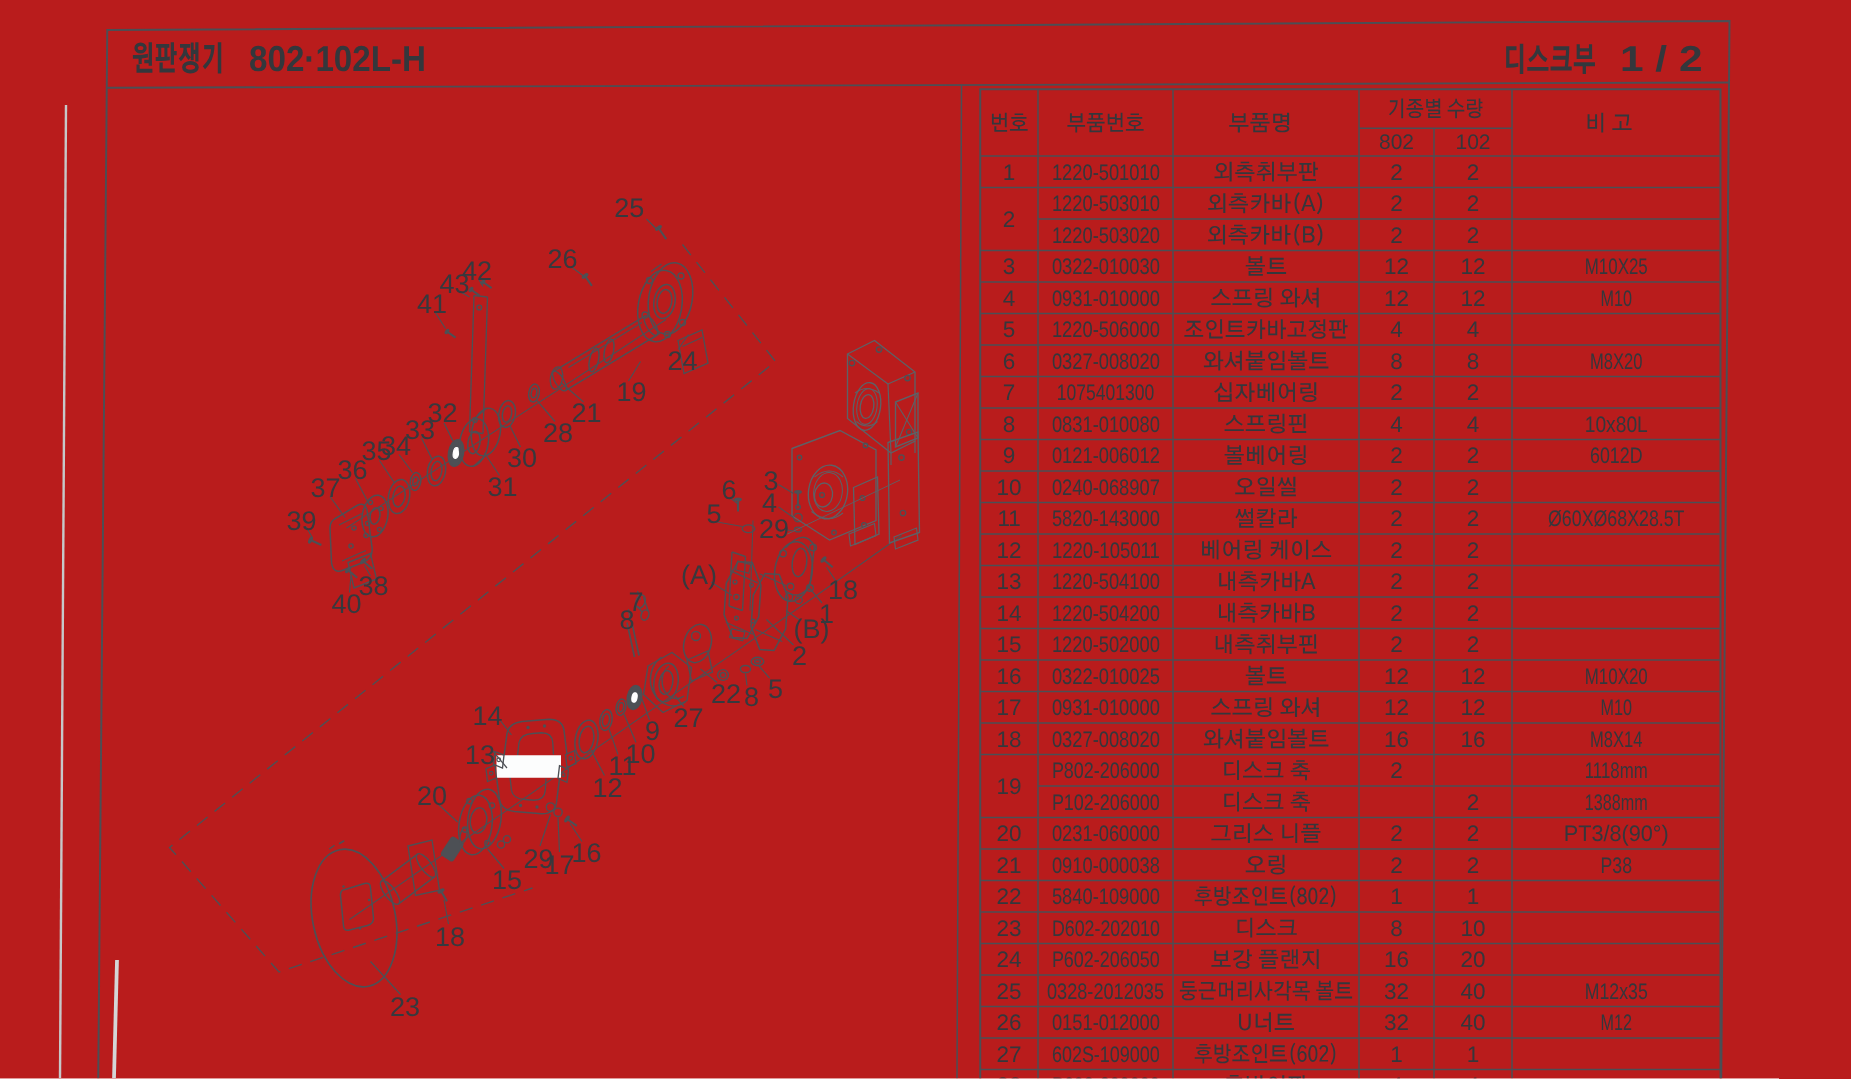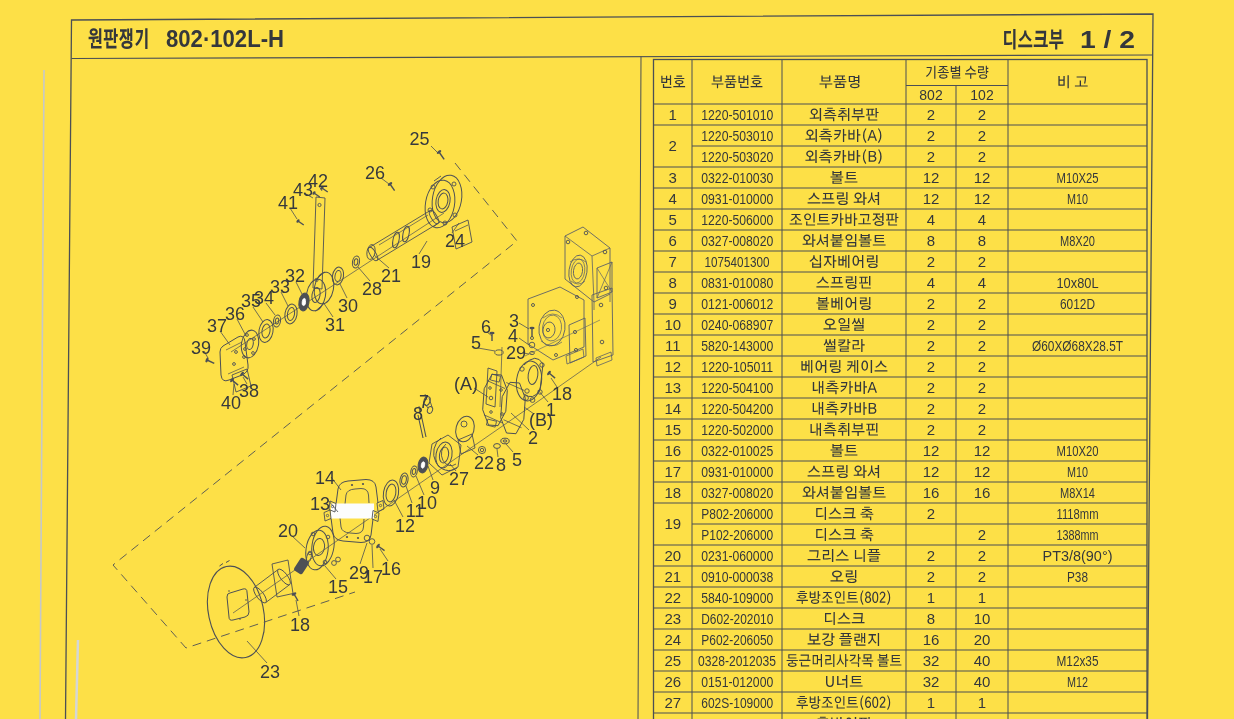--- a/index.html
+++ b/index.html
@@ -1,14 +1,14 @@
 <!DOCTYPE html>
 <html><head><meta charset="utf-8"><title>p</title><style>
 html,body{margin:0;padding:0;background:#ffffff;}
-#page{position:relative;width:1234px;height:719px;overflow:hidden;background:#fde047;font-family:"Liberation Sans",sans-serif;}
+#page{position:relative;width:1234px;height:719px;overflow:hidden;background:#b91c1c;font-family:"Liberation Sans",sans-serif;}
 </style></head><body>
 <div id="page">
 <svg width="1234" height="719" viewBox="0 0 1234 719" style="position:absolute;top:0;left:0">
 
 <g>
         <line x1="44" y1="70" x2="40" y2="719" stroke="#c6c8c9" stroke-width="1.6"></line>
         <line x1="78" y1="640" x2="76" y2="719" stroke="#d4d6d7" stroke-width="2.5"></line>
       </g>
 
 <g fill="none" stroke="#4b4f55" stroke-width="1.3">

